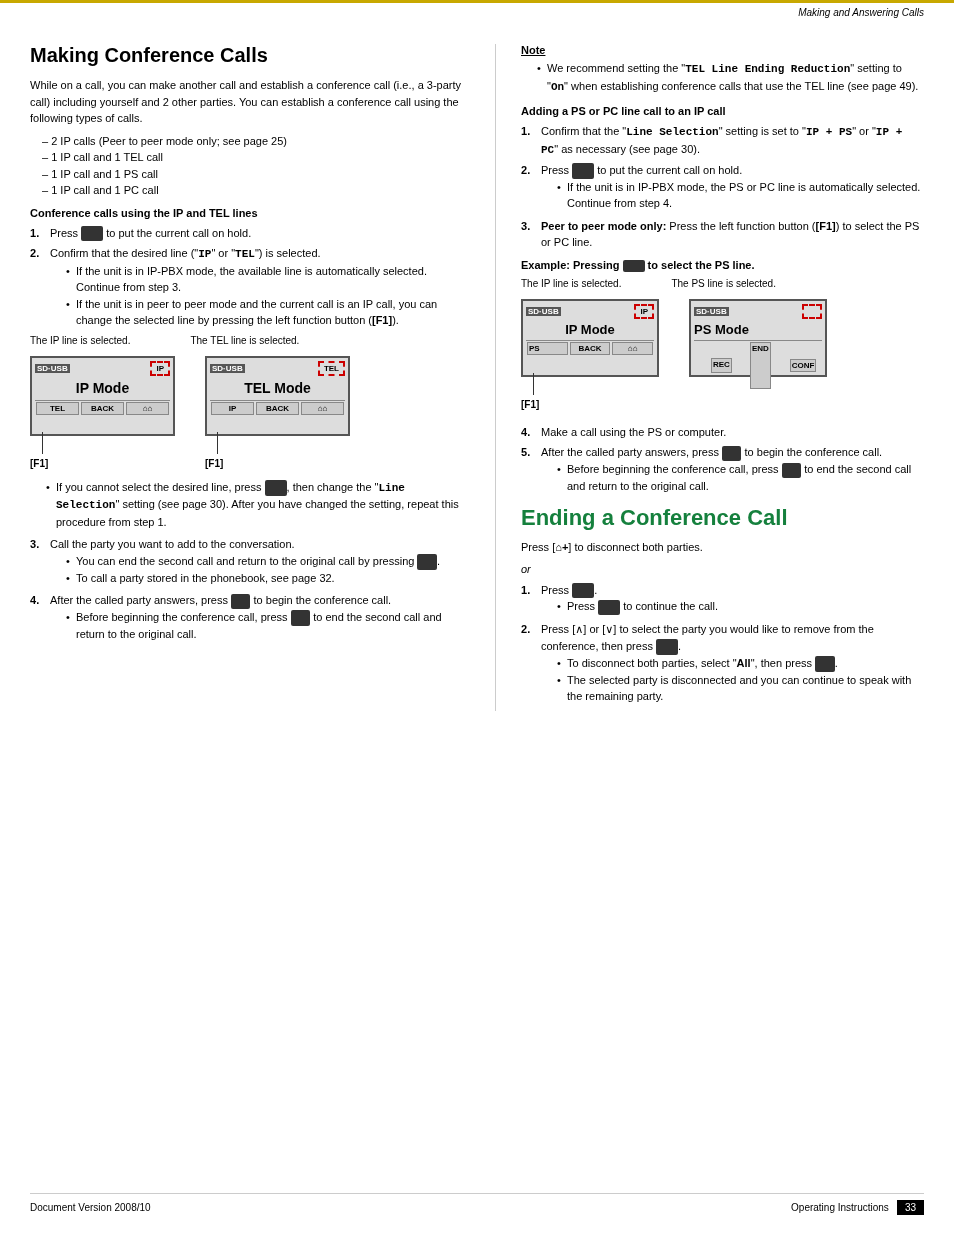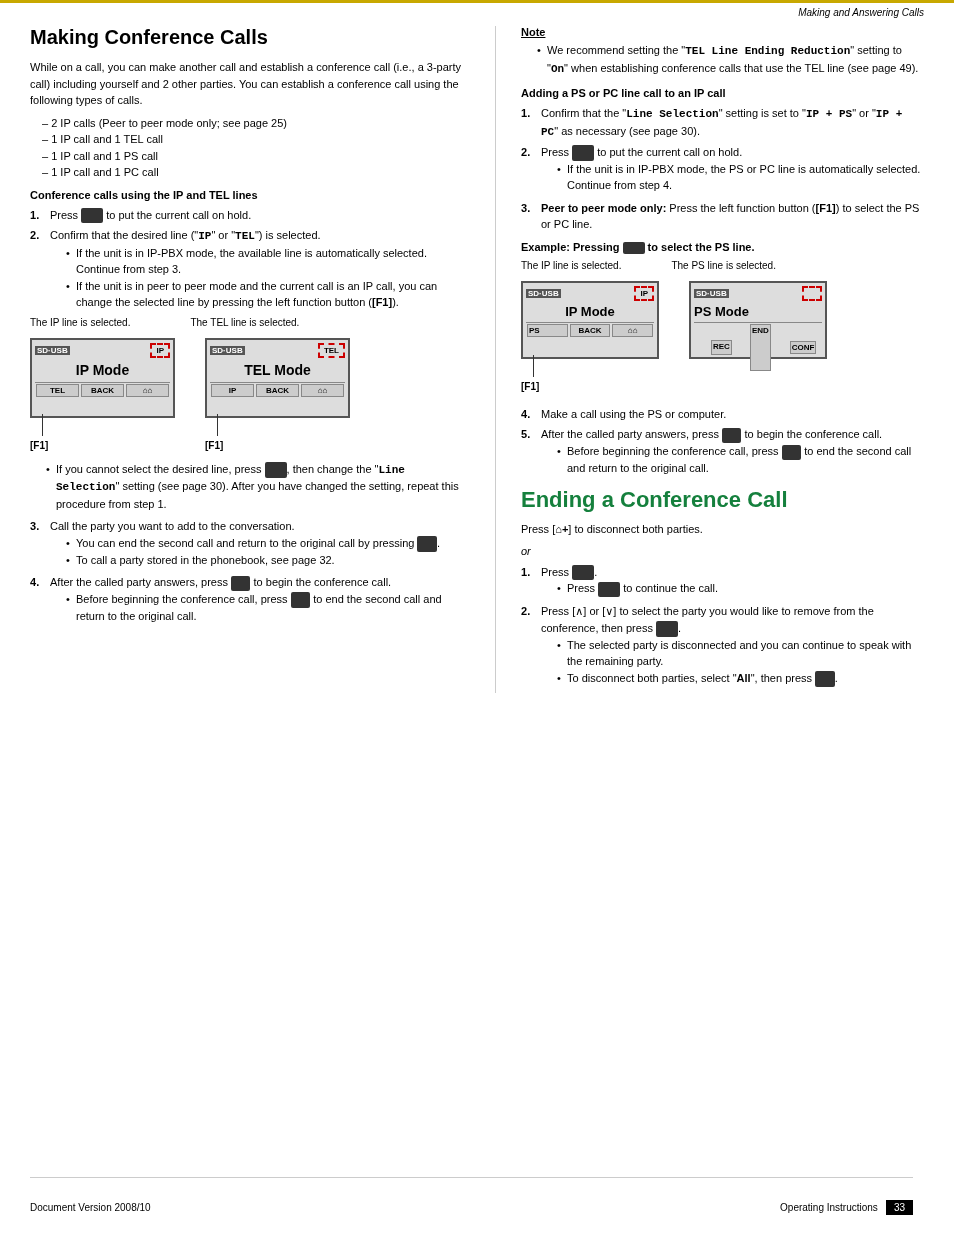--- a/index.html
+++ b/index.html
@@ -20,21 +20,21 @@
     }
 
     
     .top-header {
       width: 100%;
       border-top: 3px solid #c8a800;
       padding: 4px 30px 4px 30px;
       display: flex;
       justify-content: flex-end;
       align-items: center;
-      margin-bottom: 4px;
+      margin-bottom: 22px;
     }
     .top-header-title {
       font-size: 10px;
       font-style: italic;
     }
 
     
     .content-area {
       display: flex;
       padding: 0 30px;
@@ -188,27 +188,27 @@
     code {
       font-family: "Courier New", Courier, monospace;
       font-weight: bold;
     }
 
     
     .footer {
       position: absolute;
       bottom: 20px;
       left: 30px;
-      right: 41px;
+      right: 30px;
       display: flex;
       justify-content: space-between;
       align-items: center;
       font-size: 10px;
       border-top: 1px solid #ccc;
-      padding-top: 22px;
+      padding-top: 6px;
     }
     .footer-right {
       display: flex;
       align-items: center;
       gap: 8px;
     }
     .footer-page {
       background: #000;
       color: #fff;
       padding: 2px 8px;
@@ -424,22 +424,22 @@
       <ol class="steps">
         <li>
           Press <span class="btn-inline">&nbsp;&nbsp;&nbsp;&nbsp;</span>.
           <ul class="bullet-list">
             <li>Press <span class="btn-inline">&nbsp;&nbsp;&nbsp;&nbsp;</span> to continue the call.</li>
           </ul>
         </li>
         <li>
           Press [∧] or [∨] to select the party you would like to remove from the conference, then press <span class="btn-inline">&nbsp;&nbsp;&nbsp;&nbsp;</span>.
           <ul class="bullet-list">
+            <li>To disconnect both parties, select "<strong>All</strong>", then press <span class="btn-inline">&nbsp;&nbsp;&nbsp;</span>.</li>
             <li>The selected party is disconnected and you can continue to speak with the remaining party.</li>
-            <li>To disconnect both parties, select "<strong>All</strong>", then press <span class="btn-inline">&nbsp;&nbsp;&nbsp;</span>.</li>
           </ul>
         </li>
       </ol>
 
     </div>
   </div>
 
   <div class="footer">
     <span>Document Version    2008/10</span>
     <div class="footer-right">

